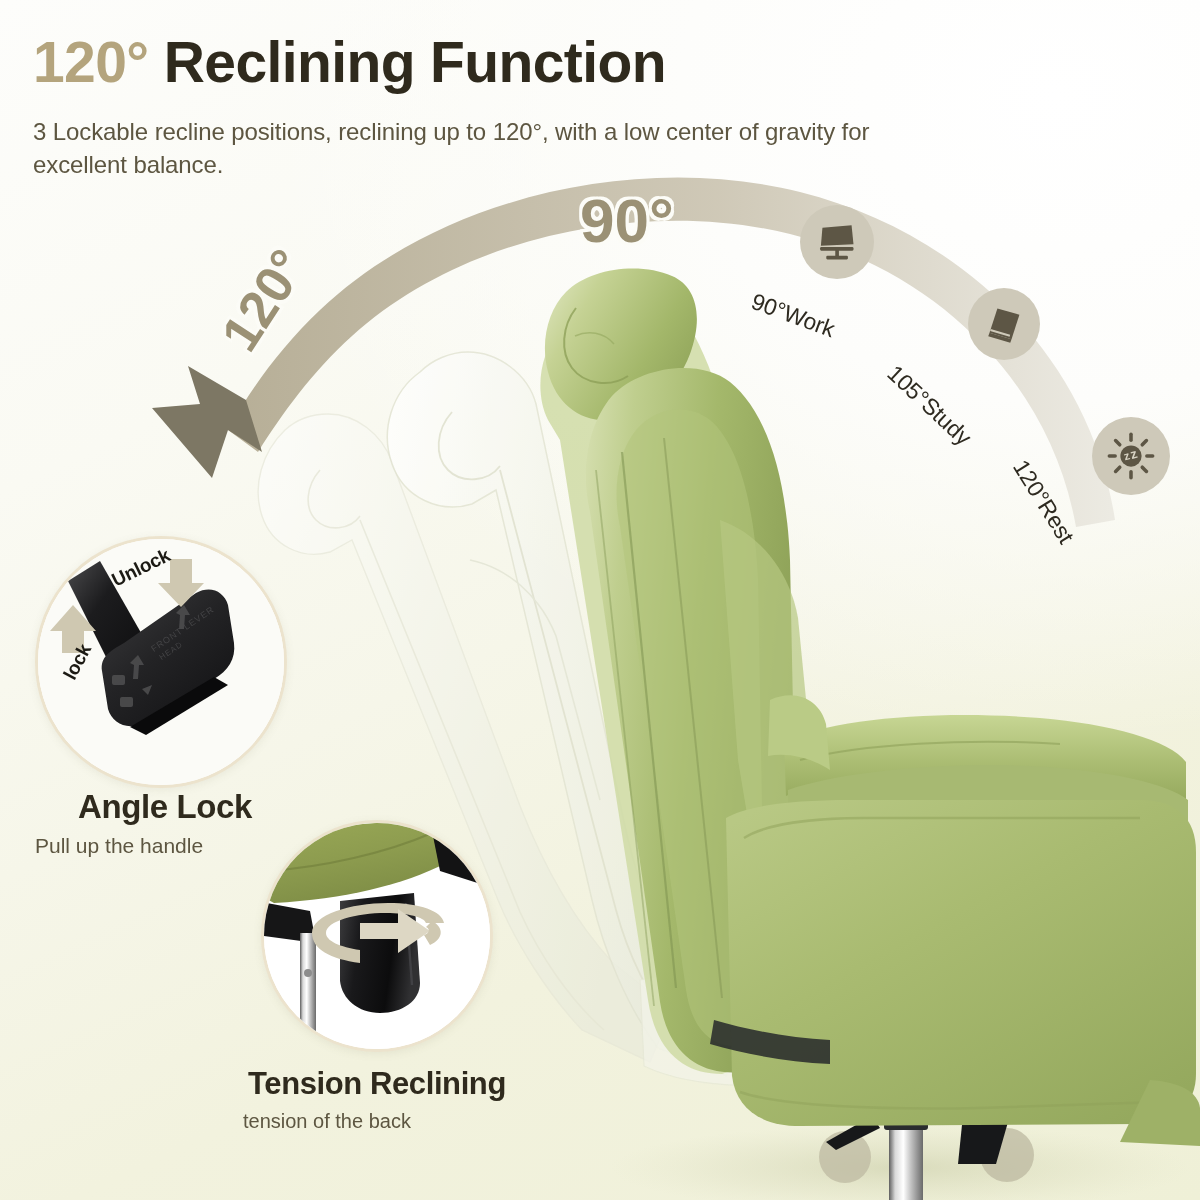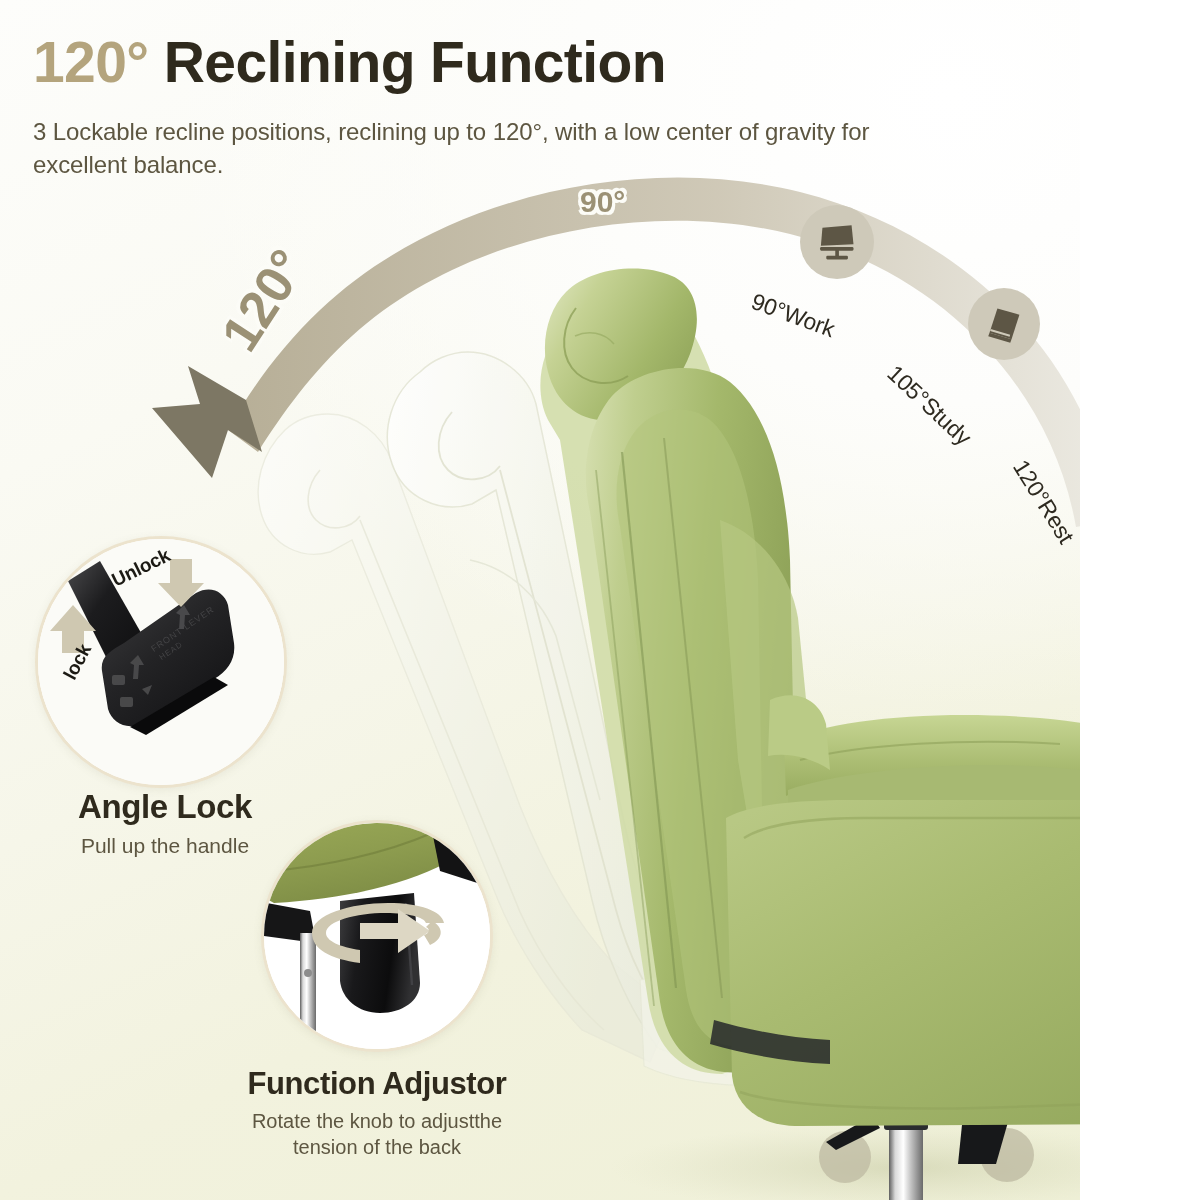--- a/index.html
+++ b/index.html
@@ -5,21 +5,21 @@
   * { margin:0; padding:0; box-sizing:border-box; }
   html,body { width:1200px; height:1200px; }
   body {
     font-family:"Liberation Sans", sans-serif;
     background:#ffffff;
     overflow:hidden;
     position:relative;
   }
 
   #stage{
-    position:absolute; left:0; top:0; width:1080px; height:1200px;
+    position:absolute; left:0; top:0; width:1200px; height:1200px;
     background:
       radial-gradient(ellipse 1100px 900px at 88% 8%, #ffffff 0%, #fdfdfb 34%, rgba(253,253,248,0) 72%),
       linear-gradient(155deg,#fdfdfb 0%, #fafaf3 28%, #f6f6e9 50%, #f2f2de 70%, #eff0d7 100%);
     overflow:hidden;
   }
 
   
   .header{ position:absolute; left:33px; top:33px; width:880px; }
   .title{
     font-size:57px; line-height:1.04; font-weight:bold;
@@ -35,21 +35,21 @@
   .arc-layer{ position:absolute; left:0; top:0; width:1200px; height:1200px; pointer-events:none; }
 
   .arc-label{
     position:absolute; font-weight:bold; color:#9b9175;
     text-shadow:
        2px 0 0 #fcfcf7, -2px 0 0 #fcfcf7, 0 2px 0 #fcfcf7, 0 -2px 0 #fcfcf7,
        2px 2px 0 #fcfcf7, -2px 2px 0 #fcfcf7, 2px -2px 0 #fcfcf7, -2px -2px 0 #fcfcf7,
        3px 3px 0 #fcfcf7, -3px -3px 0 #fcfcf7, 3px -3px 0 #fcfcf7, -3px 3px 0 #fcfcf7;
   }
   .arc-label.l120{ left:210px; top:270px; font-size:52px; transform:rotate(-57deg); }
-  .arc-label.l90{ left:580px; top:185px; font-size:30px; }
+  .arc-label.l90{ left:580px; top:185px; font-size:62px; }
 
   
   .badge{
     position:absolute; border-radius:50%;
     background:#cec9b9;
     display:flex; align-items:center; justify-content:center;
   }
   .badge svg{ display:block; }
   .badge-text{
     position:absolute; font-size:23px; color:#2e2a20; font-weight:500;
@@ -71,21 +71,21 @@
     position:relative; border-radius:50%; overflow:hidden;
     background:#ffffff;
     border:3px solid #ece3cd;
     box-shadow:0 2px 9px rgba(120,115,85,.10);
   }
   .callout .c-title{
     text-align:center; font-weight:bold; color:#2f2a1d;
     letter-spacing:-0.4px;
   }
   .callout .c-desc{
-    text-align:center; color:#5d5641; line-height:1.28;
+    color:#5d5641; line-height:1.28;
   }
 
   #callout-lock{ left:35px; top:536px; width:260px; }
   #callout-lock .circle{ width:252px; height:252px; }
   #callout-lock .c-title{ font-size:33px; }
   #callout-lock .c-desc{ margin-top:7px; font-size:21px; }
 
   #callout-tension{ left:243px; top:820px; width:268px; }
   #callout-tension .circle{ width:232px; height:232px; margin:0 auto; }
   #callout-tension .c-title{ margin-top:14px; font-size:31px; }
@@ -434,20 +434,19 @@
                    C160 94, 144 90, 122 90
                    C92 90, 62 98, 62 110
                    C62 118, 76 124, 96 127
                    L96 140
                    C66 136, 48 126, 48 110 Z" fill="#cfc8b1"></path>
           <path d="M96 100 L134 100 L134 86 L166 108 L134 130 L134 116 L96 116 Z" fill="#ddd7c4"></path>
           <path d="M168 98 C180 104, 180 116, 166 122 L160 112 C166 110, 166 106, 162 104 Z" fill="#cfc8b1"></path>
         </g>
       </svg>
     </div>
-    <div class="c-title">Function Adjustor</div>
+    <div class="c-title">Tension Reclining</div>
     <div class="c-desc">
-      <div>Rotate the knob to adjustthe</div>
       <div>tension of the back</div>
     </div>
   </div>
 
 </div>
 
 </body></html>

